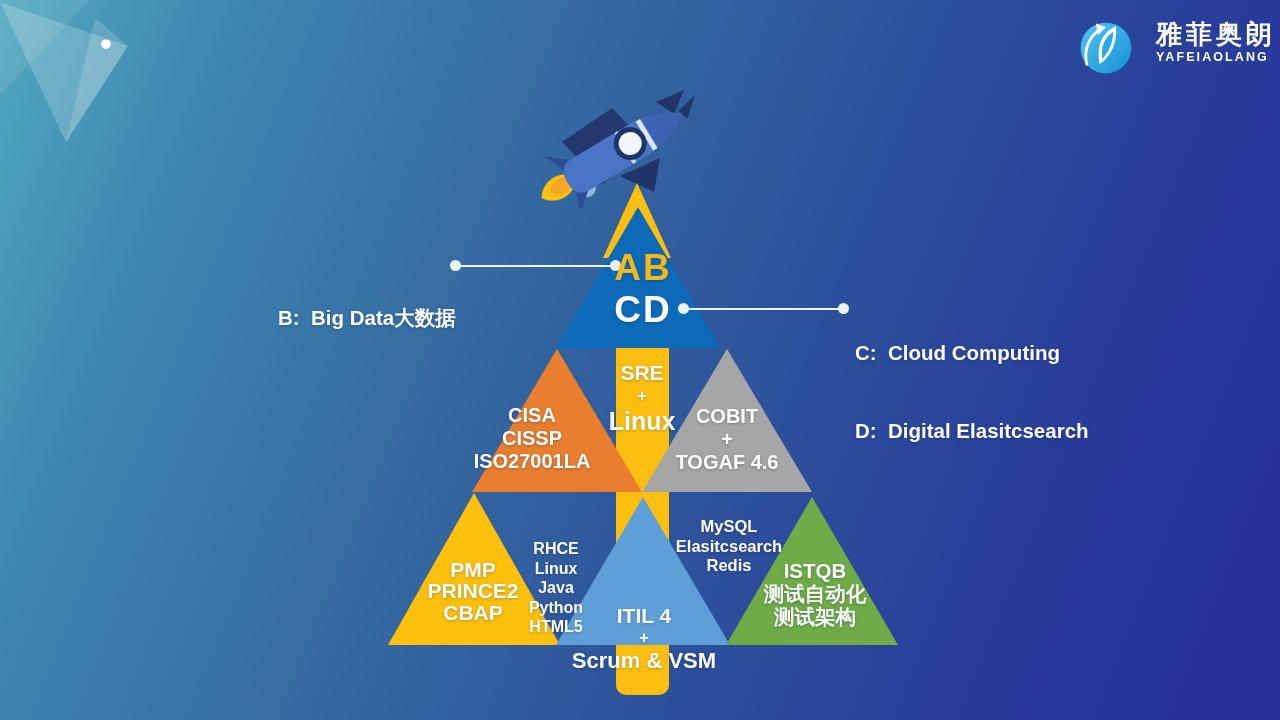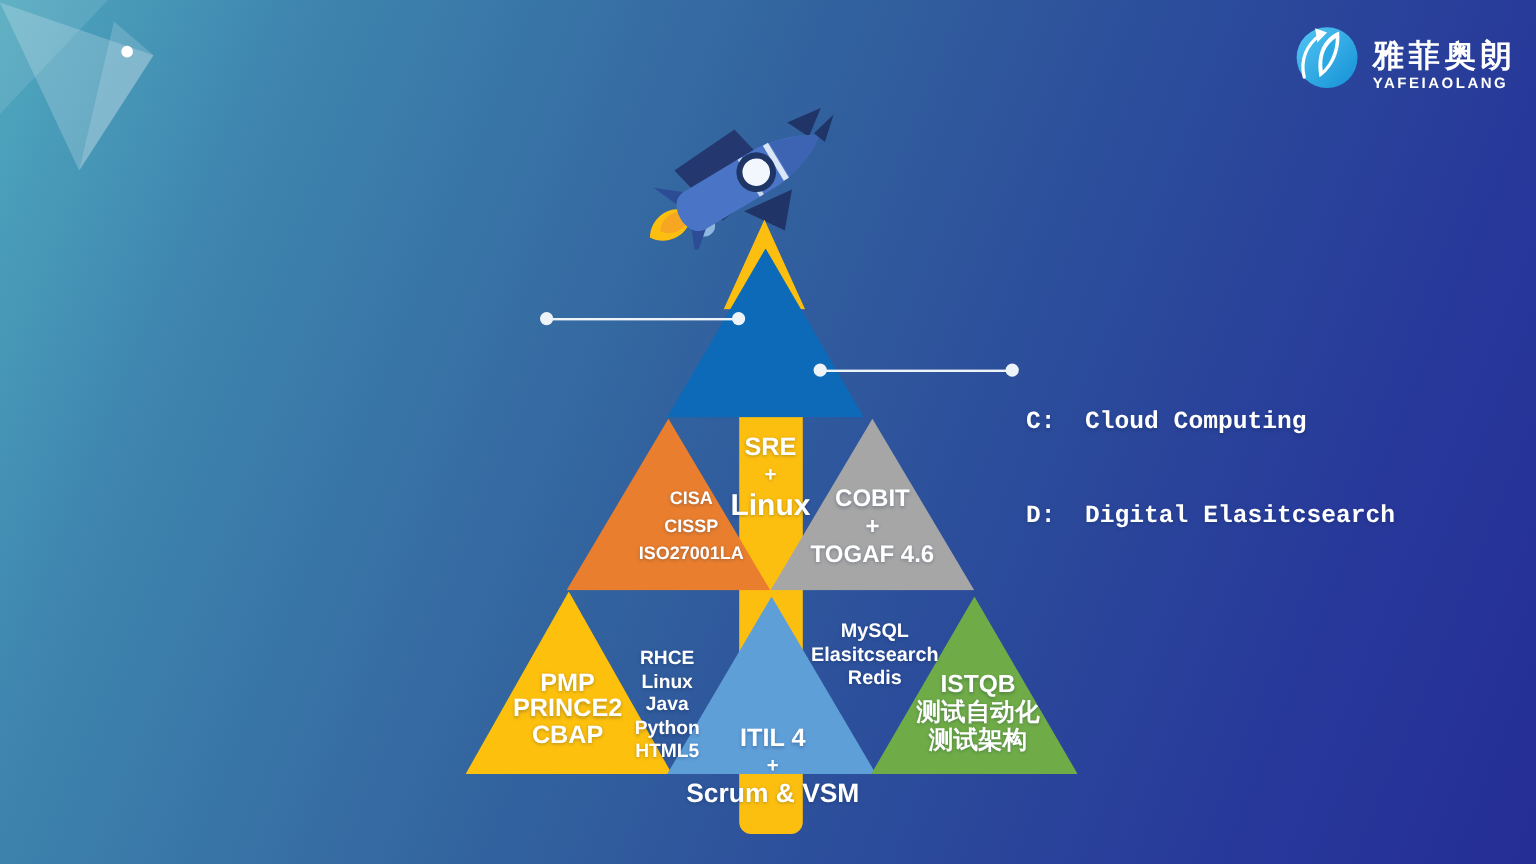--- a/index.html
+++ b/index.html
@@ -16,21 +16,21 @@
            clip-path:polygon(95px 18px,128px 46px,66px 142px); }
   .deco3 { width:100px; height:100px; background:rgba(255,255,255,.10);
            clip-path:polygon(0 0,90px 0,0 95px); }
   
   .title-bullet { position:absolute; left:100px; top:24px; z-index:8; color:#fff;
                   font-size:34px; font-weight:700; }
   .page-title { position:absolute; left:138px; top:20px; z-index:8; margin:0;
                 color:#fff; font-size:41px; font-weight:700; letter-spacing:1px;
                 text-shadow:0 3px 6px rgba(10,35,80,.35); white-space:pre; }
   
-  .logo { position:absolute; left:1076px; top:19px; z-index:8; display:flex; align-items:flex-end; gap:10px; }
+  .logo { position:absolute; left:1076px; top:19px; z-index:8; display:flex; align-items:flex-start; gap:22px; }
   .logo-cn { color:#fff; font-size:26px; font-weight:700; letter-spacing:4px; line-height:30px; white-space:nowrap; }
   .logo-en { color:#fff; font-size:12.5px; font-weight:700; letter-spacing:2.1px; line-height:16px; }
   
   .rocket { position:absolute; left:528px; top:90px; width:190px; height:118px; z-index:2; }
   
   .shape { position:absolute; }
   .tri { clip-path:polygon(50% 0, 0 100%, 100% 100%); }
   .apex-gold { left:603px; top:183px; width:68px; height:75px; background:#FDBF0F; z-index:3; }
   .trunk { left:616px; top:344px; width:53px; height:351px; background:#FDBF0F;
            border-radius:0 0 10px 10px; z-index:3; }
@@ -39,39 +39,39 @@
   .row2-gray   { left:642px; top:349px; width:170px; height:143px; background:#A6A6A6; z-index:4; }
   .row3-gold   { left:388px; top:493px; width:172px; height:152px; background:#FDC00C; z-index:4; }
   .row3-blue   { left:556px; top:497px; width:174px; height:148px; background:#5F9FD8; z-index:4; }
   .row3-green  { left:726px; top:497px; width:172px; height:148px; background:#6FAC47; z-index:4; }
   
   .tb { position:absolute; transform:translateX(-50%); text-align:center; color:#fff;
         font-weight:700; white-space:nowrap; z-index:6; text-shadow:0 1px 3px rgba(10,30,70,.30); }
   .tb-top  { left:643px; top:247px; }
   .tb-top .ab { font-size:37px; line-height:41px; color:#F3B81C; letter-spacing:2px; }
   .tb-top .cd { font-size:37px; line-height:43px; letter-spacing:2px; }
-  .tb-sec  { left:576px; top:404px; font-size:15px; line-height:23px; }
+  .tb-sec  { left:532px; top:404px; font-size:20px; line-height:23px; }
   .tb-sre  { left:642px; top:361px; }
   .tb-sre .l1 { font-size:21px; line-height:24px; }
   .tb-sre .plus { font-size:17px; line-height:22px; }
   .tb-sre .l3 { font-size:25px; line-height:29px; }
   .tb-gov  { left:727px; top:405px; font-size:20px; line-height:23px; }
   .tb-dev  { left:556px; top:503px; font-size:16px; line-height:19.6px;margin-top:36px; }
   .tb-pm   { left:473px; top:559px; font-size:21px; line-height:21.3px; }
   .tb-itil { left:644px; top:559px; }
   .tb-itil .l1 { font-size:21px; line-height:22px;margin-top:46px; }
   .tb-itil .plus { font-size:17px; line-height:21px; }
   .tb-itil .l3 { font-size:22px; line-height:26px; }
   .tb-data { left:729px; top:517px; font-size:16.5px; line-height:19.7px; }
   .tb-test { left:815px; top:559px; font-size:20.5px; line-height:23px; }
   
   .callout { position:absolute; z-index:7; color:#fff; font-weight:700; white-space:pre;
              text-shadow:0 1px 3px rgba(10,30,70,.30); }
   .callout-left  { left:278px; top:250px; font-size:20.5px; line-height:27px; }
-  .callout-right { left:855px; top:288px; font-size:20.5px; line-height:26px;font-family:Liberation Mono, monospace; }
+  .callout-right { left:855px; top:288px; font-size:20.5px; line-height:26px; }
   .cline { position:absolute; height:2px; background:#EEF3F8; z-index:5; }
   .cl-left  { left:455px; top:265px; width:160px; }
   .cl-right { left:683px; top:308px; width:160px; }
   .cdot { position:absolute; width:11px; height:11px; border-radius:50%; background:#EEF3F8; z-index:5; }
   .cd-l1 { left:450px; top:260px; }
   .cd-l2 { left:610px; top:260px; }
   .cd-r1 { left:678px; top:303px; }
   .cd-r2 { left:838px; top:303px; }
 </style>
 </head>
@@ -126,20 +126,24 @@
 
   <div class="shape tri apex-gold"></div>
   <div class="shape trunk"></div>
   <div class="shape tri row1-blue"></div>
   <div class="shape tri row2-orange"></div>
   <div class="shape tri row2-gray"></div>
   <div class="shape tri row3-gold"></div>
   <div class="shape tri row3-blue"></div>
   <div class="shape tri row3-green"></div>
 
+  <div class="tb tb-top">
+    <div class="ab">AB</div>
+    <div class="cd">CD</div>
+  </div>
 
   <div class="tb tb-sre">
     <div class="l1">SRE</div>
     <div class="plus">+</div>
     <div class="l3">Linux</div>
   </div>
 
   <div class="tb tb-sec">
     <div>CISA</div>
     <div>CISSP</div>
@@ -185,19 +189,20 @@
   </div>
 
   <div class="cline cl-left"></div>
   <div class="cdot cd-l1"></div>
   <div class="cdot cd-l2"></div>
   <div class="cline cl-right"></div>
   <div class="cdot cd-r1"></div>
   <div class="cdot cd-r2"></div>
 
   <div class="callout callout-left">
+    <div>B:  Big Data大数据</div>
   </div>
   <div class="callout callout-right">
     <div>C:  Cloud Computing</div>
     <div>D:  Digital Elasitcsearch</div>
   </div>
 
 </div>
 
 </body></html>

